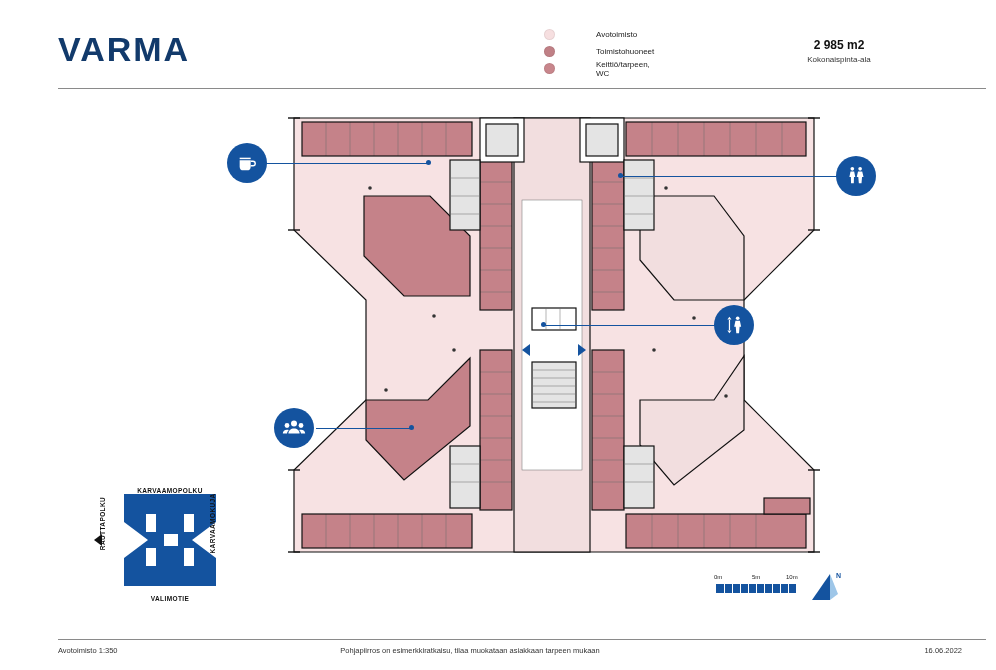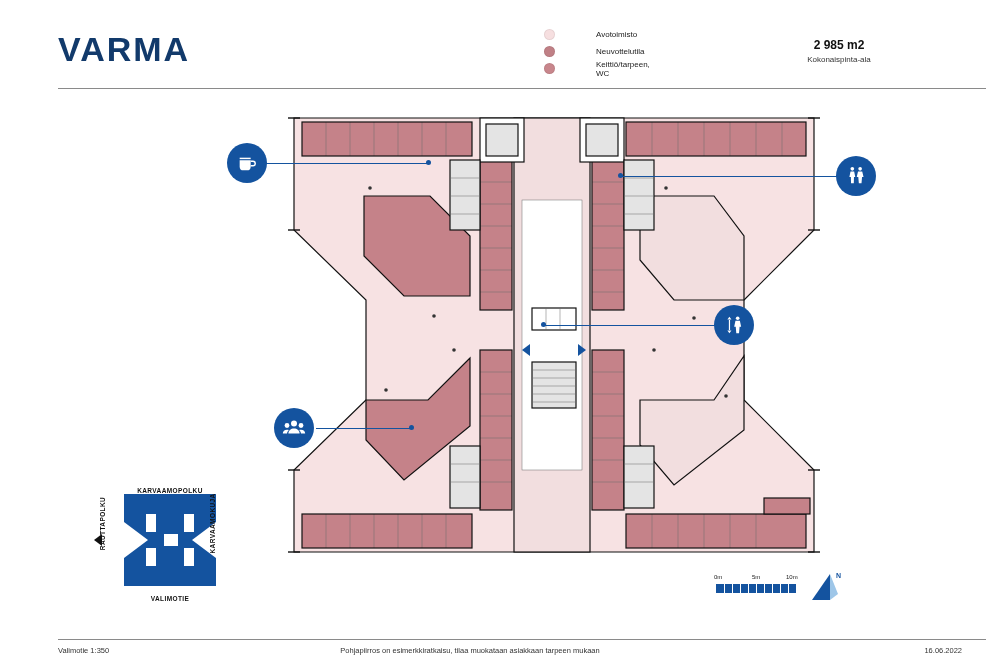--- a/index.html
+++ b/index.html
@@ -225,21 +225,21 @@
 
 
     <div class="legend">
       <div class="legend-col">
         <div class="legend-item">
           <span class="swatch" style="background:#f6dfe0"></span>
           <span>Avotoimisto</span>
         </div>
         <div class="legend-item">
           <span class="swatch" style="background:#c08086"></span>
-          <span>Neuvottelutila</span>
+          <span>Toimistohuoneet</span>
         </div>
         <div class="legend-item">
           <span class="swatch" style="background:#c8868c"></span>
           <span>Keittiö/tarpeen, WC</span>
         </div>
       </div>
     </div>
 
     <div class="area">
       <div class="big">2 985 m2</div>
@@ -542,17 +542,17 @@
 
   <div class="north">
     <svg width="36" height="34" viewBox="0 0 36 34" xmlns="http://www.w3.org/2000/svg">
       <polygon points="4,30 22,4 22,30" fill="#14539f"></polygon>
       <polygon points="22,4 22,30 30,24" fill="#9ec6e8"></polygon>
     </svg>
   </div>
   <div class="north-n">N</div>
 
   <div class="footer-rule"></div>
-  <div class="footer-left">Valimotie 1:350</div>
+  <div class="footer-left">Avotoimisto 1:350</div>
   <div class="footer-center">Pohjapiirros on esimerkkiratkaisu, tilaa muokataan asiakkaan tarpeen mukaan</div>
   <div class="footer-right">16.06.2022</div>
 
 </div>
 
 </body></html>

